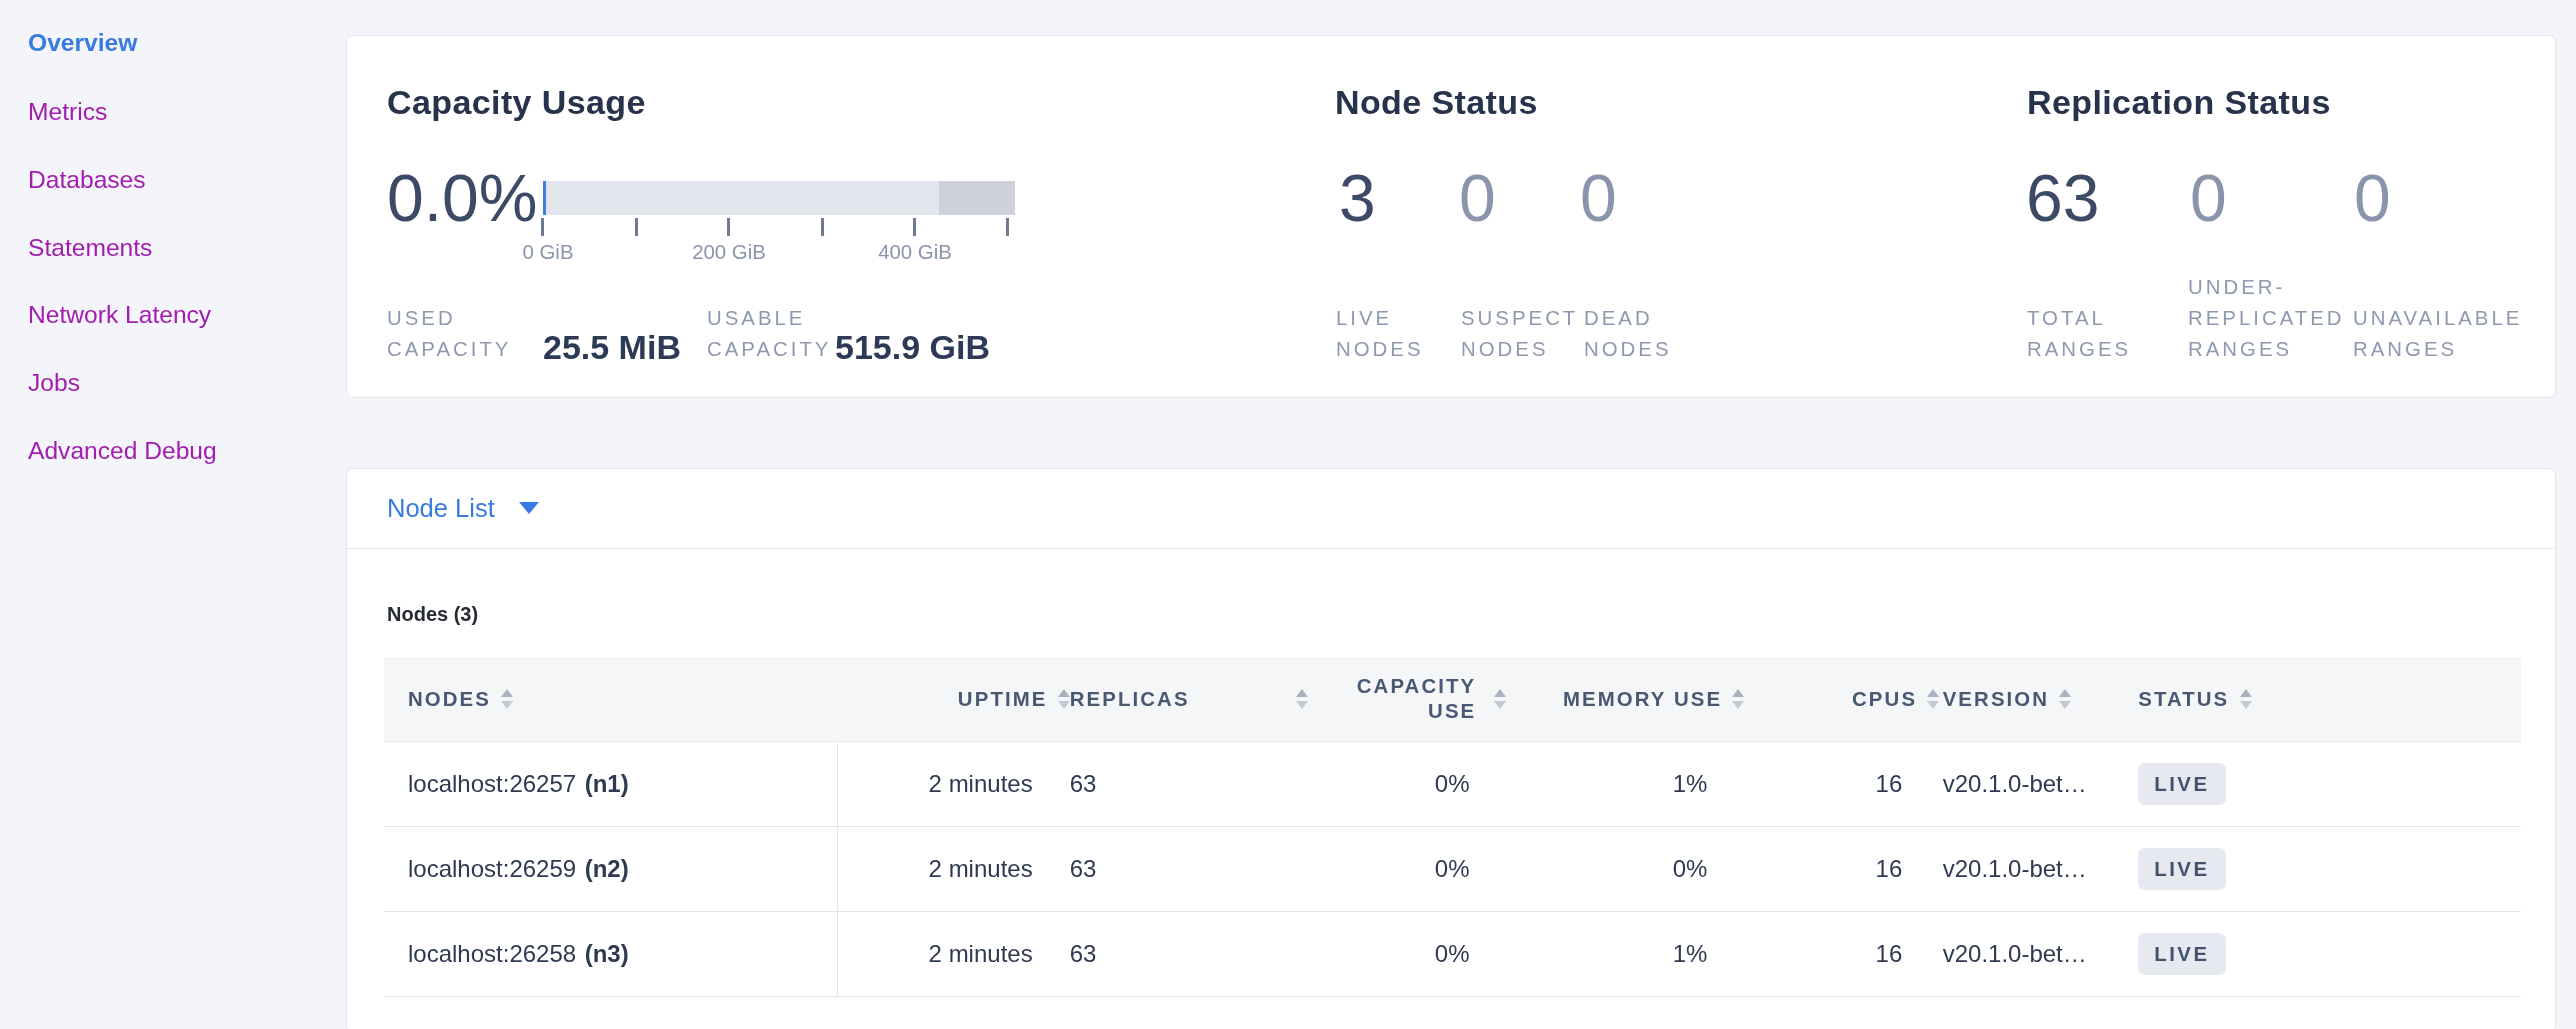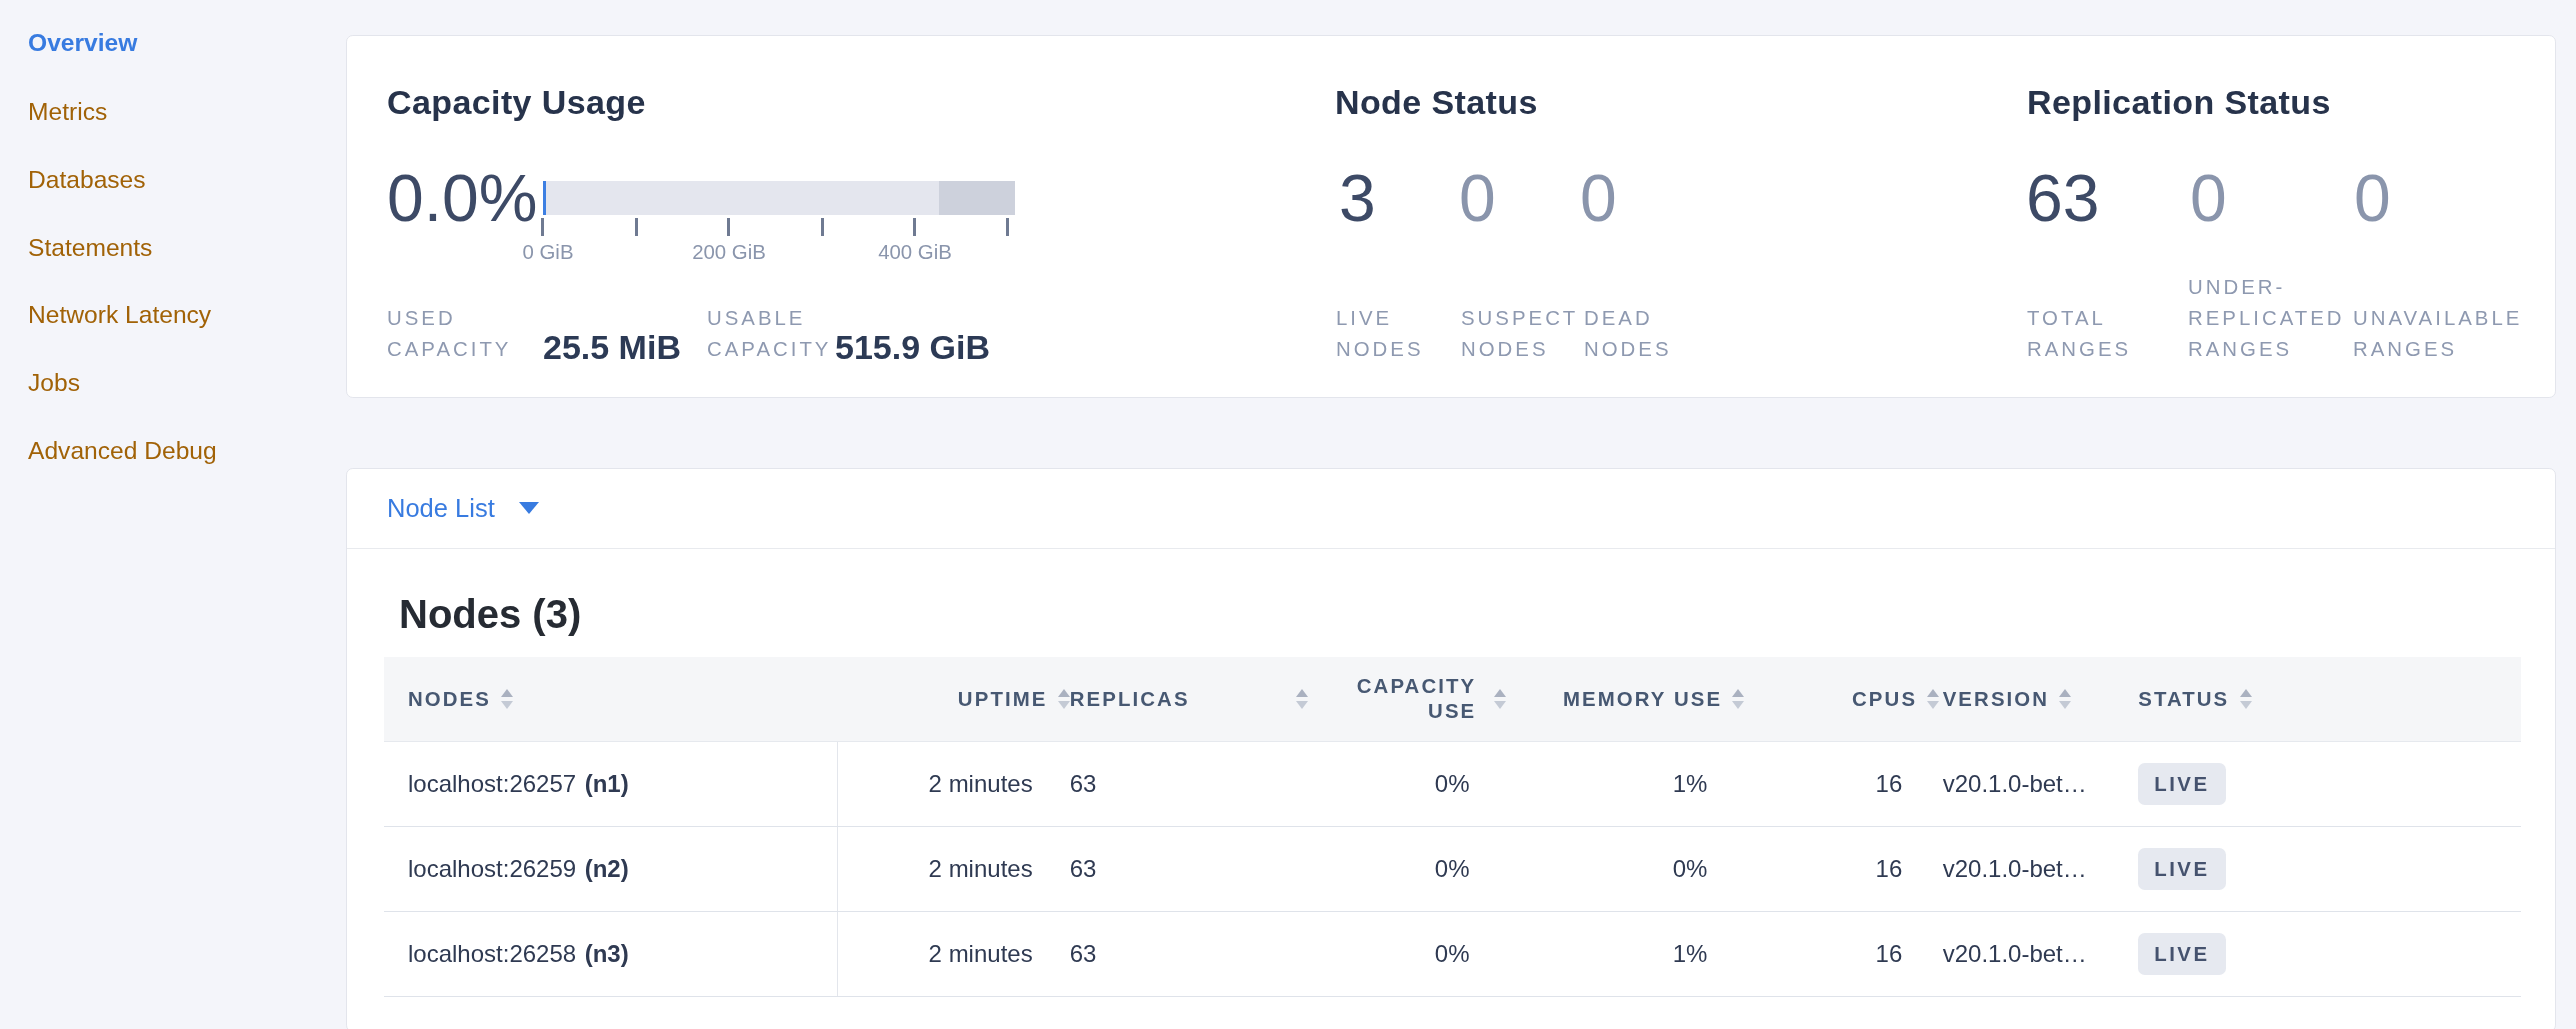--- a/index.html
+++ b/index.html
@@ -2,21 +2,21 @@
 <html style="font-size:13.6px"><head>
 <meta charset="utf-8">
 <style>
   * { margin:0; padding:0; box-sizing:border-box; }
   html,body { background:#f4f5fa; }
   body { font-family:"Liberation Sans", sans-serif; }
   .page { position:relative; width:2576px; height:1030px; background:#f4f5fa; overflow:hidden; color:#3f4a5e; }
 
   
   .sidebar { position:absolute; left:0; top:0; width:346px; height:100%; }
-  .nav-item { position:absolute; left:28px; font-size:24.6px; line-height:29px; color:#a16207; cursor:pointer; }
+  .nav-item { position:absolute; left:28px; font-size:24.6px; line-height:29px; color:#a21caf; cursor:pointer; }
   .nav-item.active { color:#387be0; font-weight:bold; }
   .nav-item:nth-of-type(1){ top:28px; }
   .nav-item:nth-of-type(2){ top:97px; }
   .nav-item:nth-of-type(3){ top:165px; }
   .nav-item:nth-of-type(4){ top:233px; }
   .nav-item:nth-of-type(5){ top:300px; }
   .nav-item:nth-of-type(6){ top:368px; }
   .nav-item:nth-of-type(7){ top:436px; }
 
   
@@ -37,21 +37,21 @@
   .cap-bar .seg-used { position:absolute; left:0; top:0; width:3.4px; height:100%; background:#3d7fe2; }
   .axis-tick { position:absolute; top:182px; width:3.4px; height:18px; background:#6f7a92; }
   .axis-label { position:absolute; top:205px; font-size:20.4px; color:#8a95ac; transform:translateX(-50%); white-space:nowrap; }
 
   
   .list-header { position:absolute; left:0; top:0; width:100%; height:80px; border-bottom:1.7px solid #e8eaee; }
   .dropdown { position:absolute; left:40px; top:0; height:78px; display:flex; align-items:center; gap:24px; cursor:pointer; }
   .dropdown-label { font-size:25.5px; color:#387be0; }
   .caret-down { width:0; height:0; border-left:10.2px solid transparent; border-right:10.2px solid transparent; border-top:12.7px solid #387be0; }
 
-  .nodes-heading { position:absolute; left:40px; top:126px; font-size:40px; line-height:39px; color:#262b33;margin-left:12px; }
+  .nodes-heading { position:absolute; left:40px; top:126px; font-size:20px; line-height:39px; color:#262b33; }
 
   .tbl { position:absolute; left:37px; top:188px; width:2137px; }
   .tr { display:flex; width:100%; }
   .tr.head { height:85px; background:#f5f6f8; border-bottom:1.7px solid #e6e9ee; }
   .tr.body { height:85px; border-bottom:1.7px solid #dfe3ea; font-size:24px; color:#2f3a52; }
   .td, .th { display:flex; align-items:center; height:100%; }
   .th { font-size:20.4px; font-weight:bold; letter-spacing:2.1px; color:#475872; cursor:pointer; }
   .th .lbl { white-space:nowrap; }
   .th.wrap .lbl { white-space:normal; width:129px; text-align:right; line-height:25.5px; }
   .num { justify-content:flex-end; }

